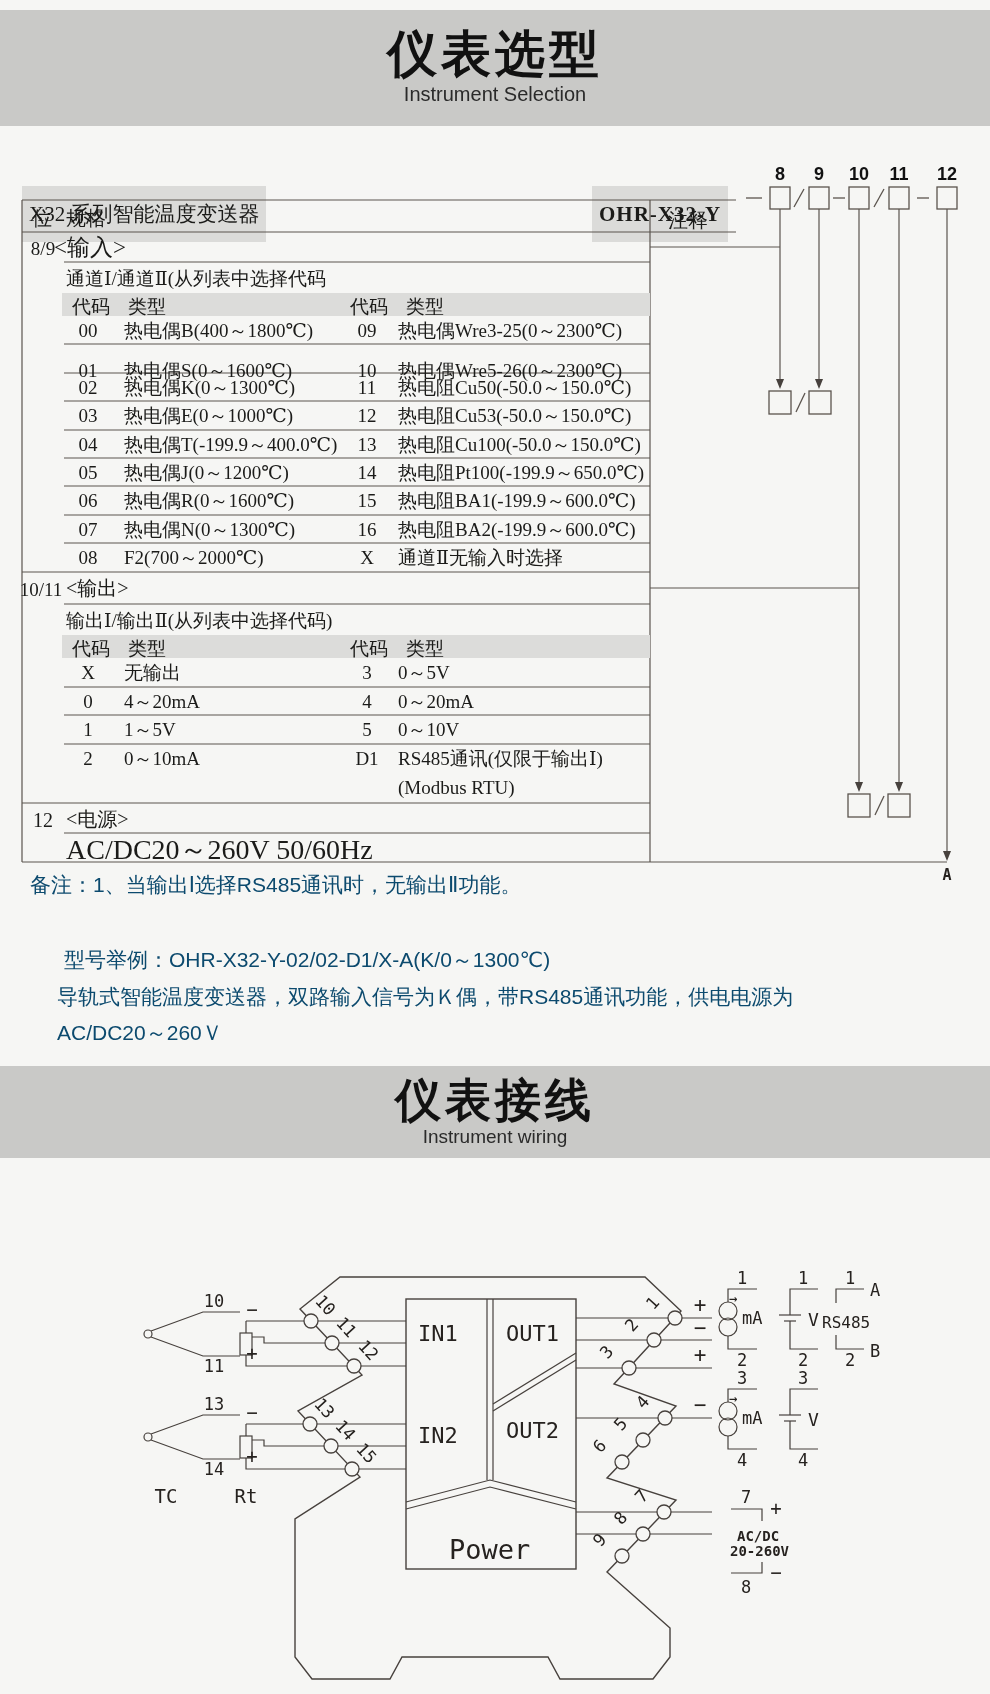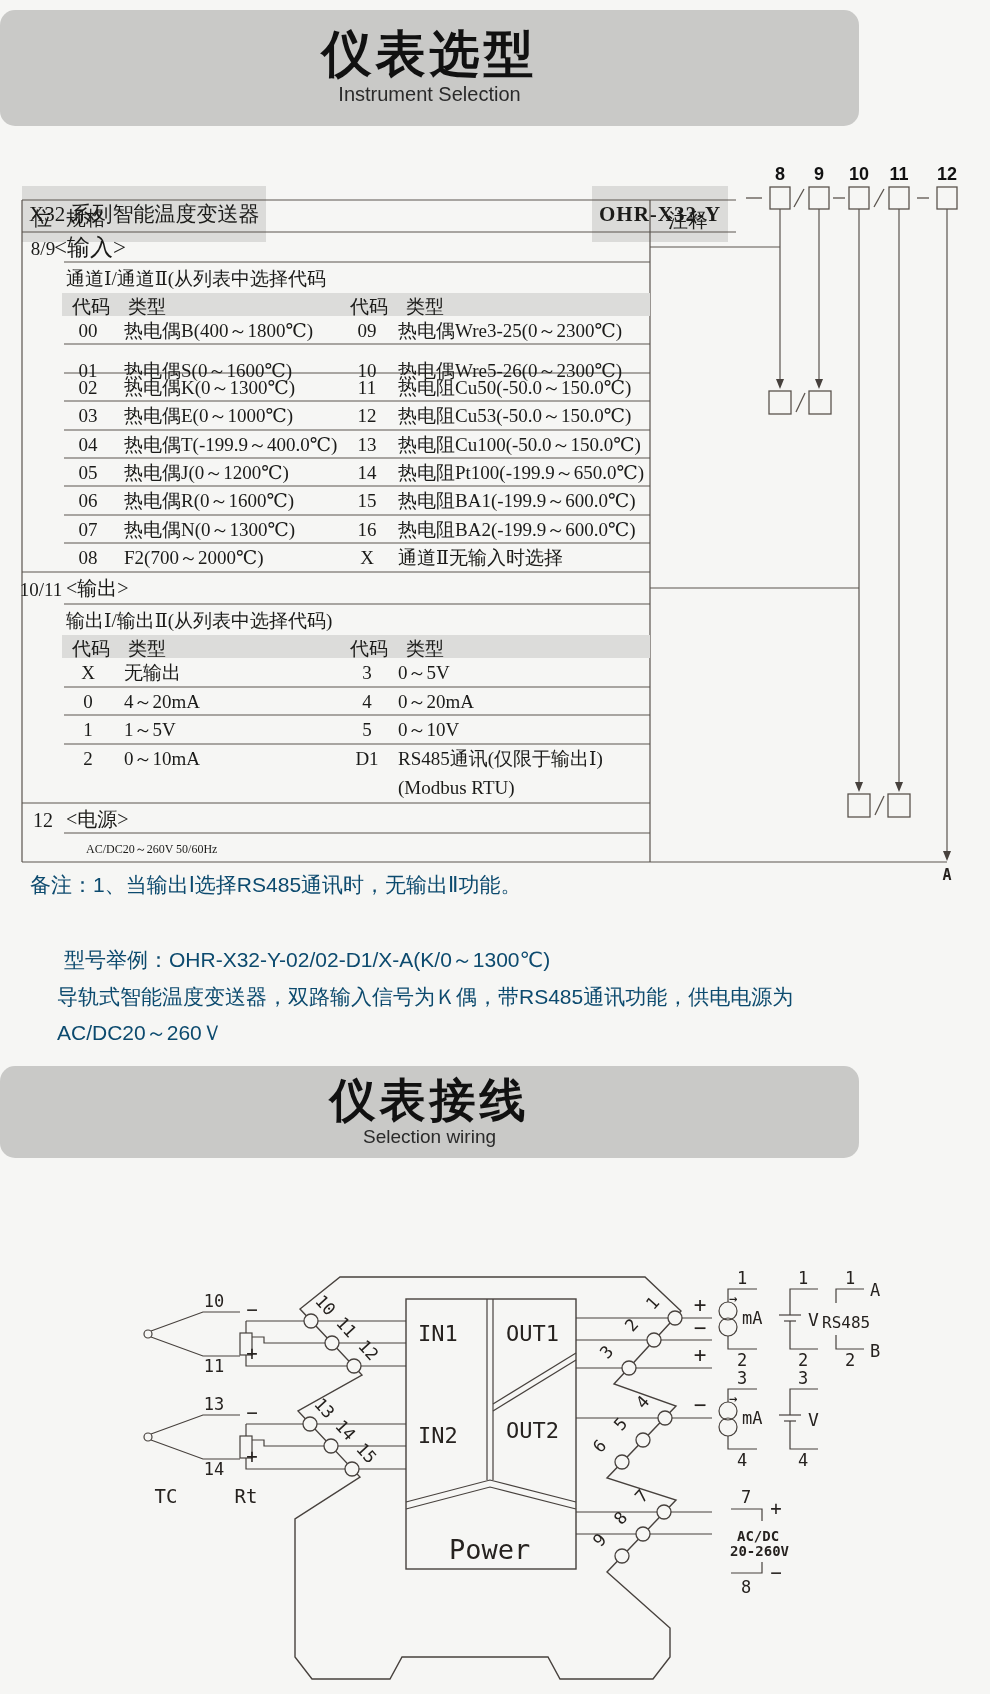--- a/index.html
+++ b/index.html
@@ -1,19 +1,19 @@
 <!DOCTYPE html>
 <html><head>
 <meta charset="utf-8">
 <style>
   html,body{margin:0;padding:0;}
   .page{position:relative;width:990px;height:1694px;background:#f6f6f4;overflow:hidden;
         font-family:"Liberation Serif","DejaVu Serif",serif;color:#1b1b19;}
-  .banner{position:absolute;left:0;width:859px;background:#c9c9c7;text-align:center;
-          font-family:"Liberation Sans","DejaVu Sans",sans-serif;color:#111;border-radius:15px;}
+  .banner{position:absolute;left:0;width:990px;background:#c9c9c7;text-align:center;
+          font-family:"Liberation Sans","DejaVu Sans",sans-serif;color:#111;}
   .banner-title{font-weight:bold;letter-spacing:4px;}
   .banner-sub{color:#2a2a2a;}
   #banner1{top:10px;height:116px;}
   #banner1 .banner-title{padding-top:16px;font-size:50px;line-height:56px;}
   #banner1 .banner-sub{font-size:20px;line-height:24px;}
   #banner2{top:1066px;height:92px;}
   #banner2 .banner-title{padding-top:8px;font-size:46px;line-height:52px;}
   #banner2 .banner-sub{font-size:19px;line-height:22px;}
   .hl{position:absolute;background:#dbdbd9;height:26px;line-height:26px;padding:15px 7px;
       font-size:21px;white-space:nowrap;}
@@ -215,30 +215,30 @@
   <div class="trow" style="top:746px;">
     <span class="cc1">2</span>
       <span class="ll1">0～10mA</span>
       <span class="cc2">D1</span>
       <span class="ll2">RS485通讯(仅限于输出Ⅰ)</span>
   </div>
   <div class="t" style="left:398px;top:775px;">(Modbus  RTU)</div>
 
   <div class="t ctr" style="left:22px;top:808px;width:42px;font-size:20px;">12</div>
   <div class="t" style="left:66px;top:807px;font-size:20px;">&lt;电源&gt;</div>
-  <div class="t" style="left:66px;top:837px;font-size:12px;margin-left:20px;">AC/DC20～260V  50/60Hz</div>
+  <div class="t" style="left:66px;top:837px;font-size:28px;">AC/DC20～260V  50/60Hz</div>
 
   <div class="note" style="left:30px;top:872px;">备注：1、当输出Ⅰ选择RS485通讯时，无输出Ⅱ功能。</div>
   <div class="note" style="left:64px;top:947px;">型号举例：OHR-X32-Y-02/02-D1/X-A(K/0～1300℃)</div>
   <div class="note" style="left:57px;top:984px;">导轨式智能温度变送器，双路输入信号为Ｋ偶，带RS485通讯功能，供电电源为</div>
   <div class="note" style="left:57px;top:1020px;">AC/DC20～260Ｖ</div>
 
   <div class="banner" id="banner2">
     <div class="banner-title">仪表接线</div>
-    <div class="banner-sub">Selection wiring</div>
+    <div class="banner-sub">Instrument wiring</div>
   </div>
 
   <svg viewBox="0 1160 990 534" width="990" height="534" style="top:1160px;">
 
     <path class="wln" d="M340,1277 L645,1277 L681,1311 L614,1384 L676,1406 L607,1478 L676,1500 L607,1572 L670,1628 L670,1657 L653,1679 L560,1679 L548,1657 L402,1657 L390,1679 L312,1679 L295,1657 L295,1519 L360,1477 L298,1411 L362,1375 L300,1309 Z"></path>
 
     <g>
       <rect class="wln" x="406" y="1299" width="170" height="270"></rect>
       <line class="wthin" x1="487" y1="1299" x2="487" y2="1480"></line>
       <line class="wthin" x1="493" y1="1299" x2="493" y2="1480"></line>

